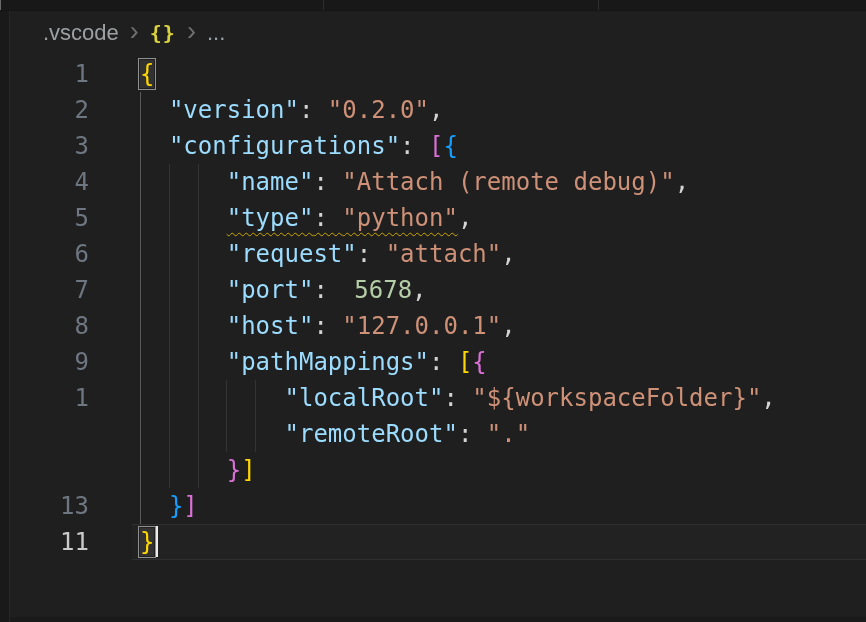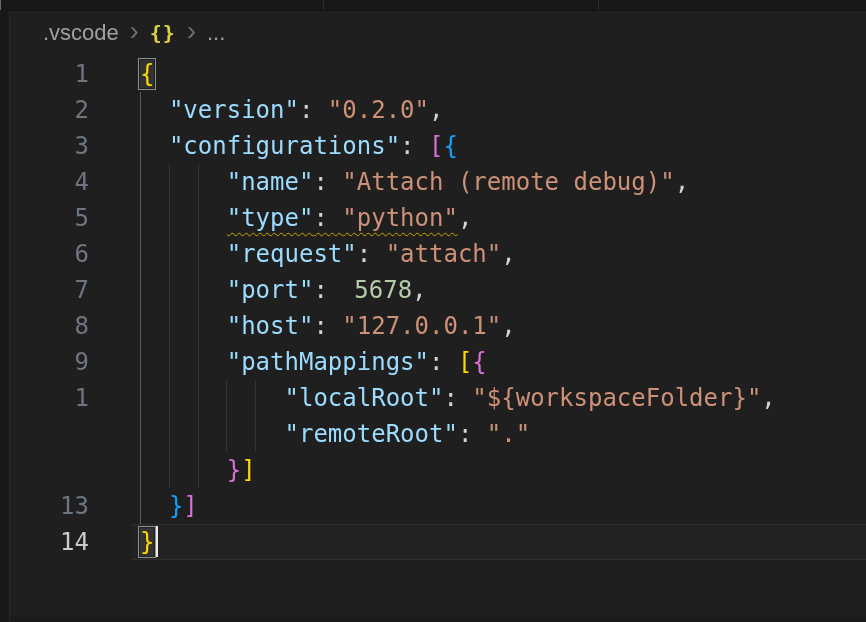--- a/index.html
+++ b/index.html
@@ -165,21 +165,21 @@
         <span class="guide" style="left: 168.805px;"></span>
         <span class="guide" style="left: 197.609px;"></span>
         <span class="codetext"><span>      </span><span class="tok-b2">}</span><span class="tok-b1">]</span></span>
       </div>
       <div class="row">
         <span class="guide g0" style="left: 140px;"></span>
         <span class="ln">13</span>
         <span class="codetext"><span>  </span><span class="tok-b3">}</span><span class="tok-b2">]</span></span>
       </div>
       <div class="row">
-        <span class="ln active">14</span>
+        <span class="ln active">11</span>
         <span class="codetext"><span></span><span class="tok-b1 match-box">}</span></span>
       </div>
     </div>
 <div class="current-line" style="top: 468px;"></div>
     <div class="cursor" style="top: 470px; left: 156.402px;"></div>
   </div>
 
 <div class="bottom-strip"></div>
 
 </body></html>

